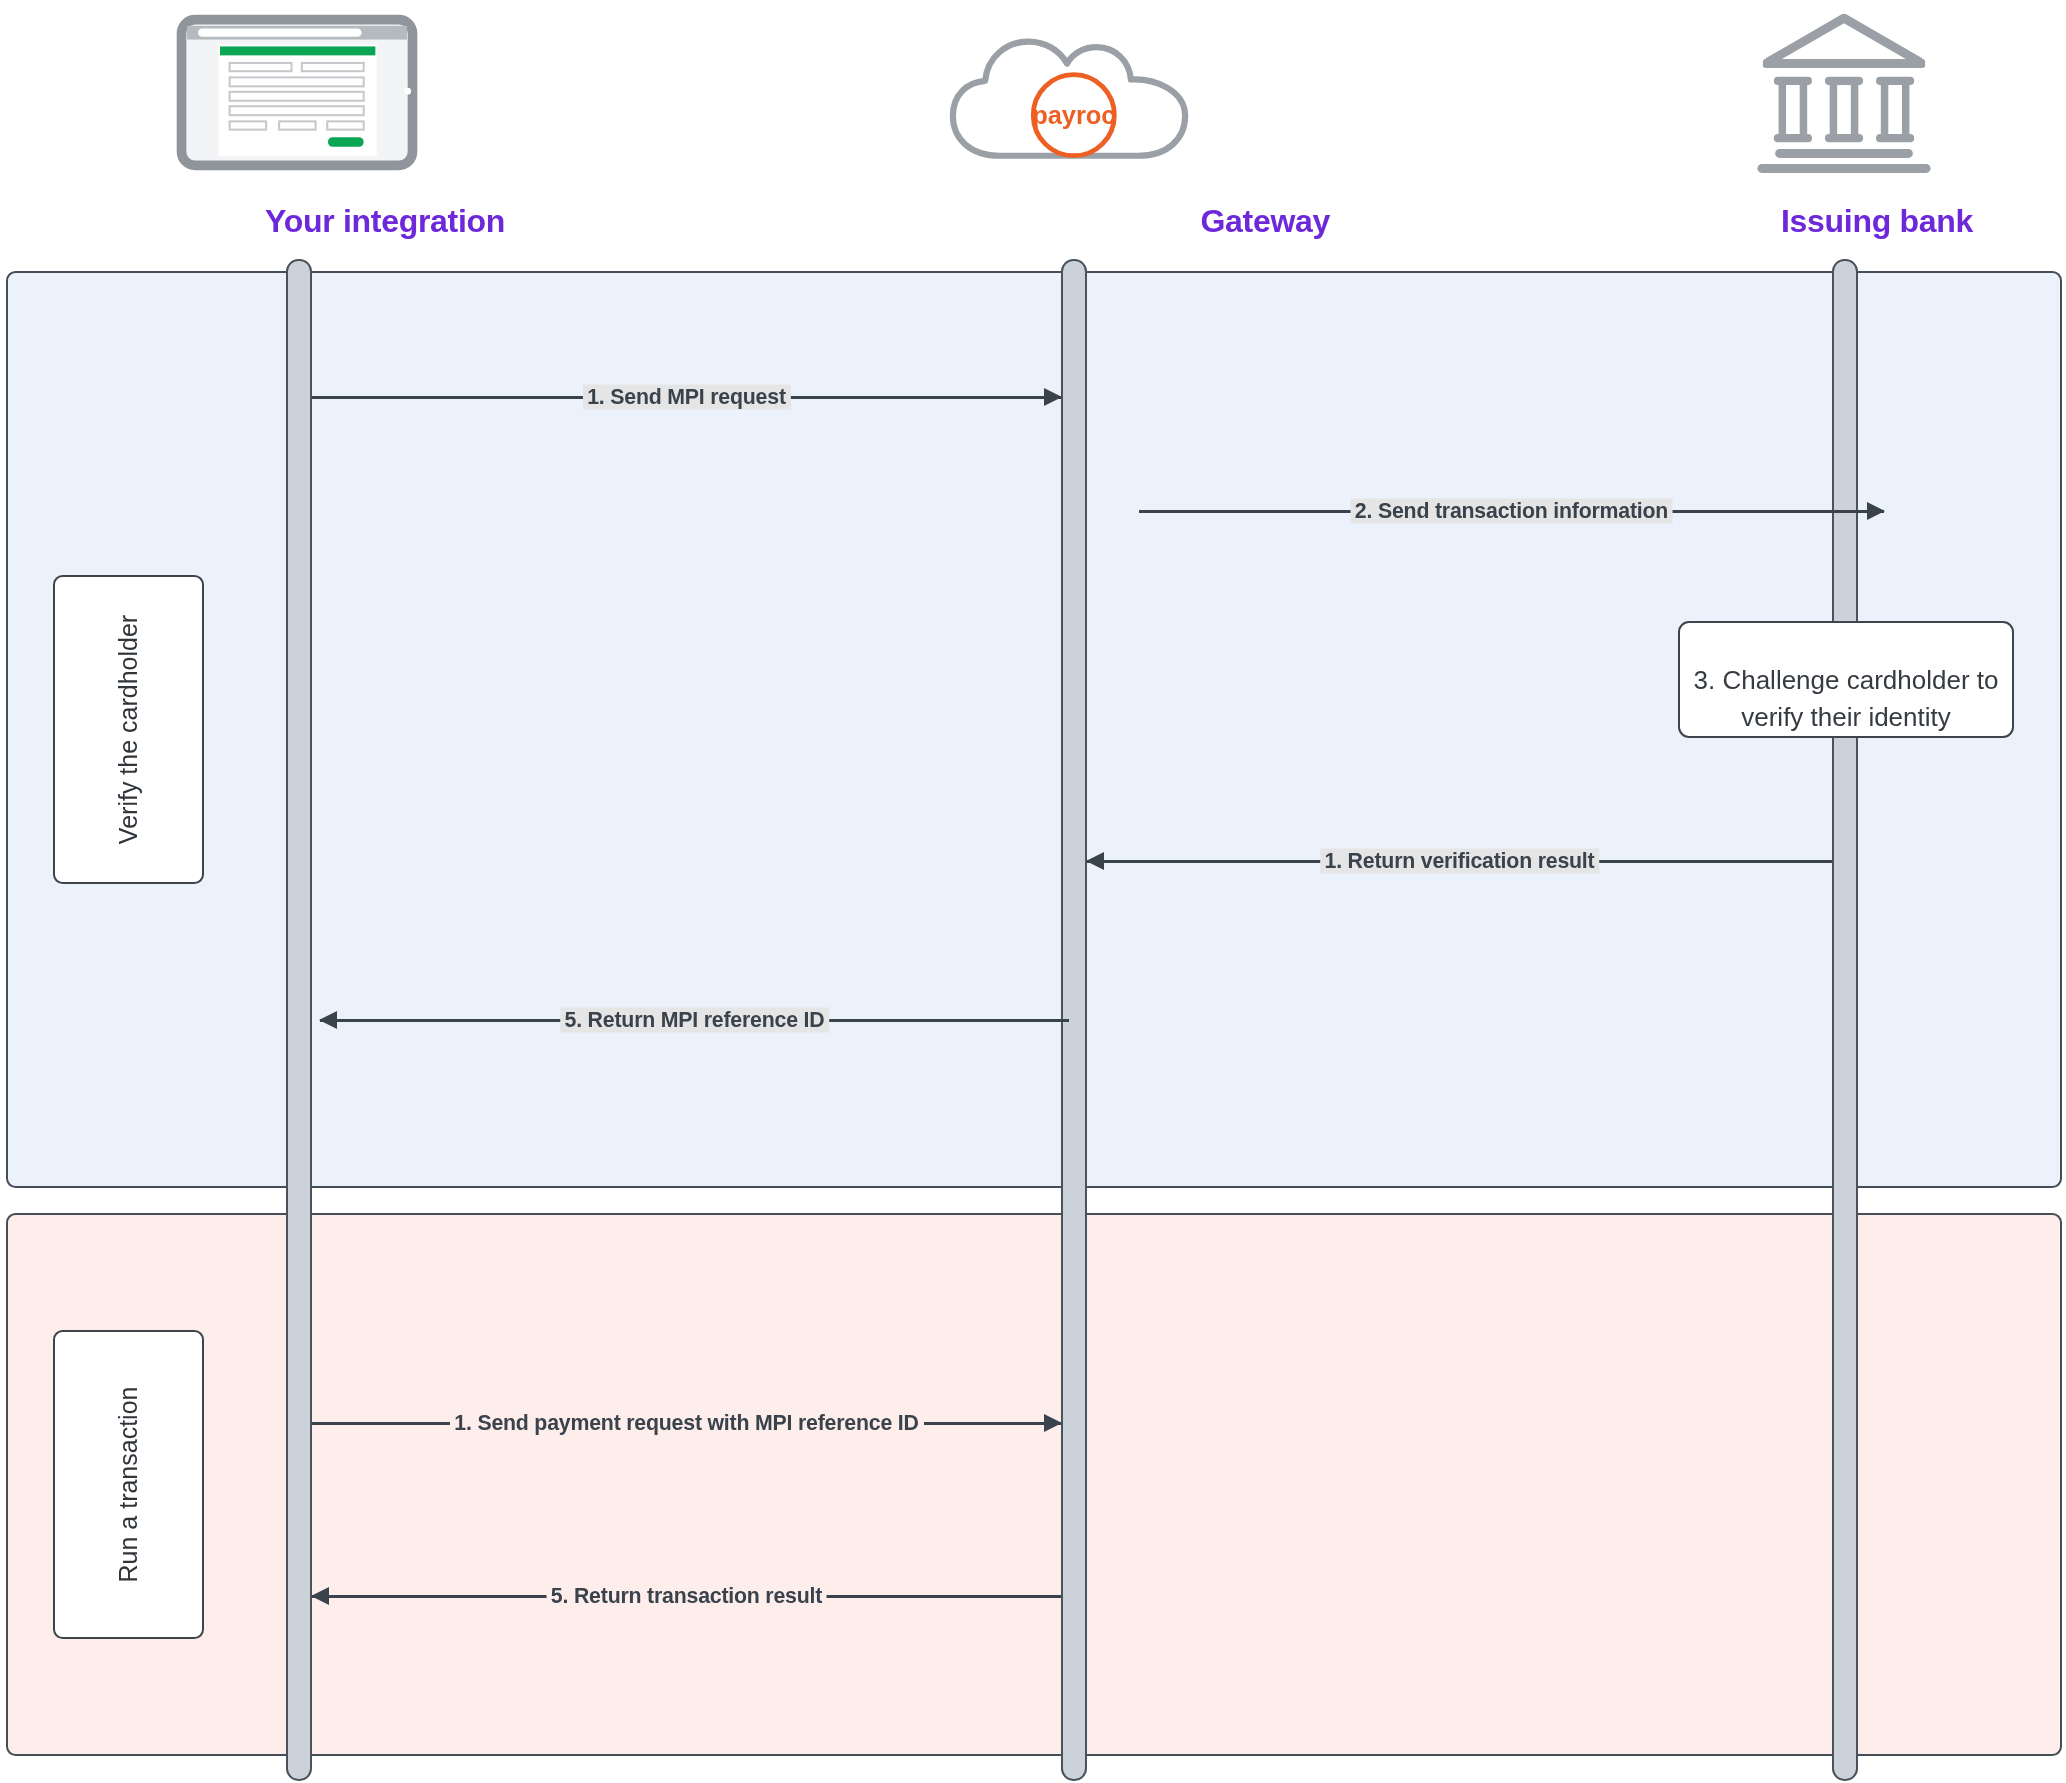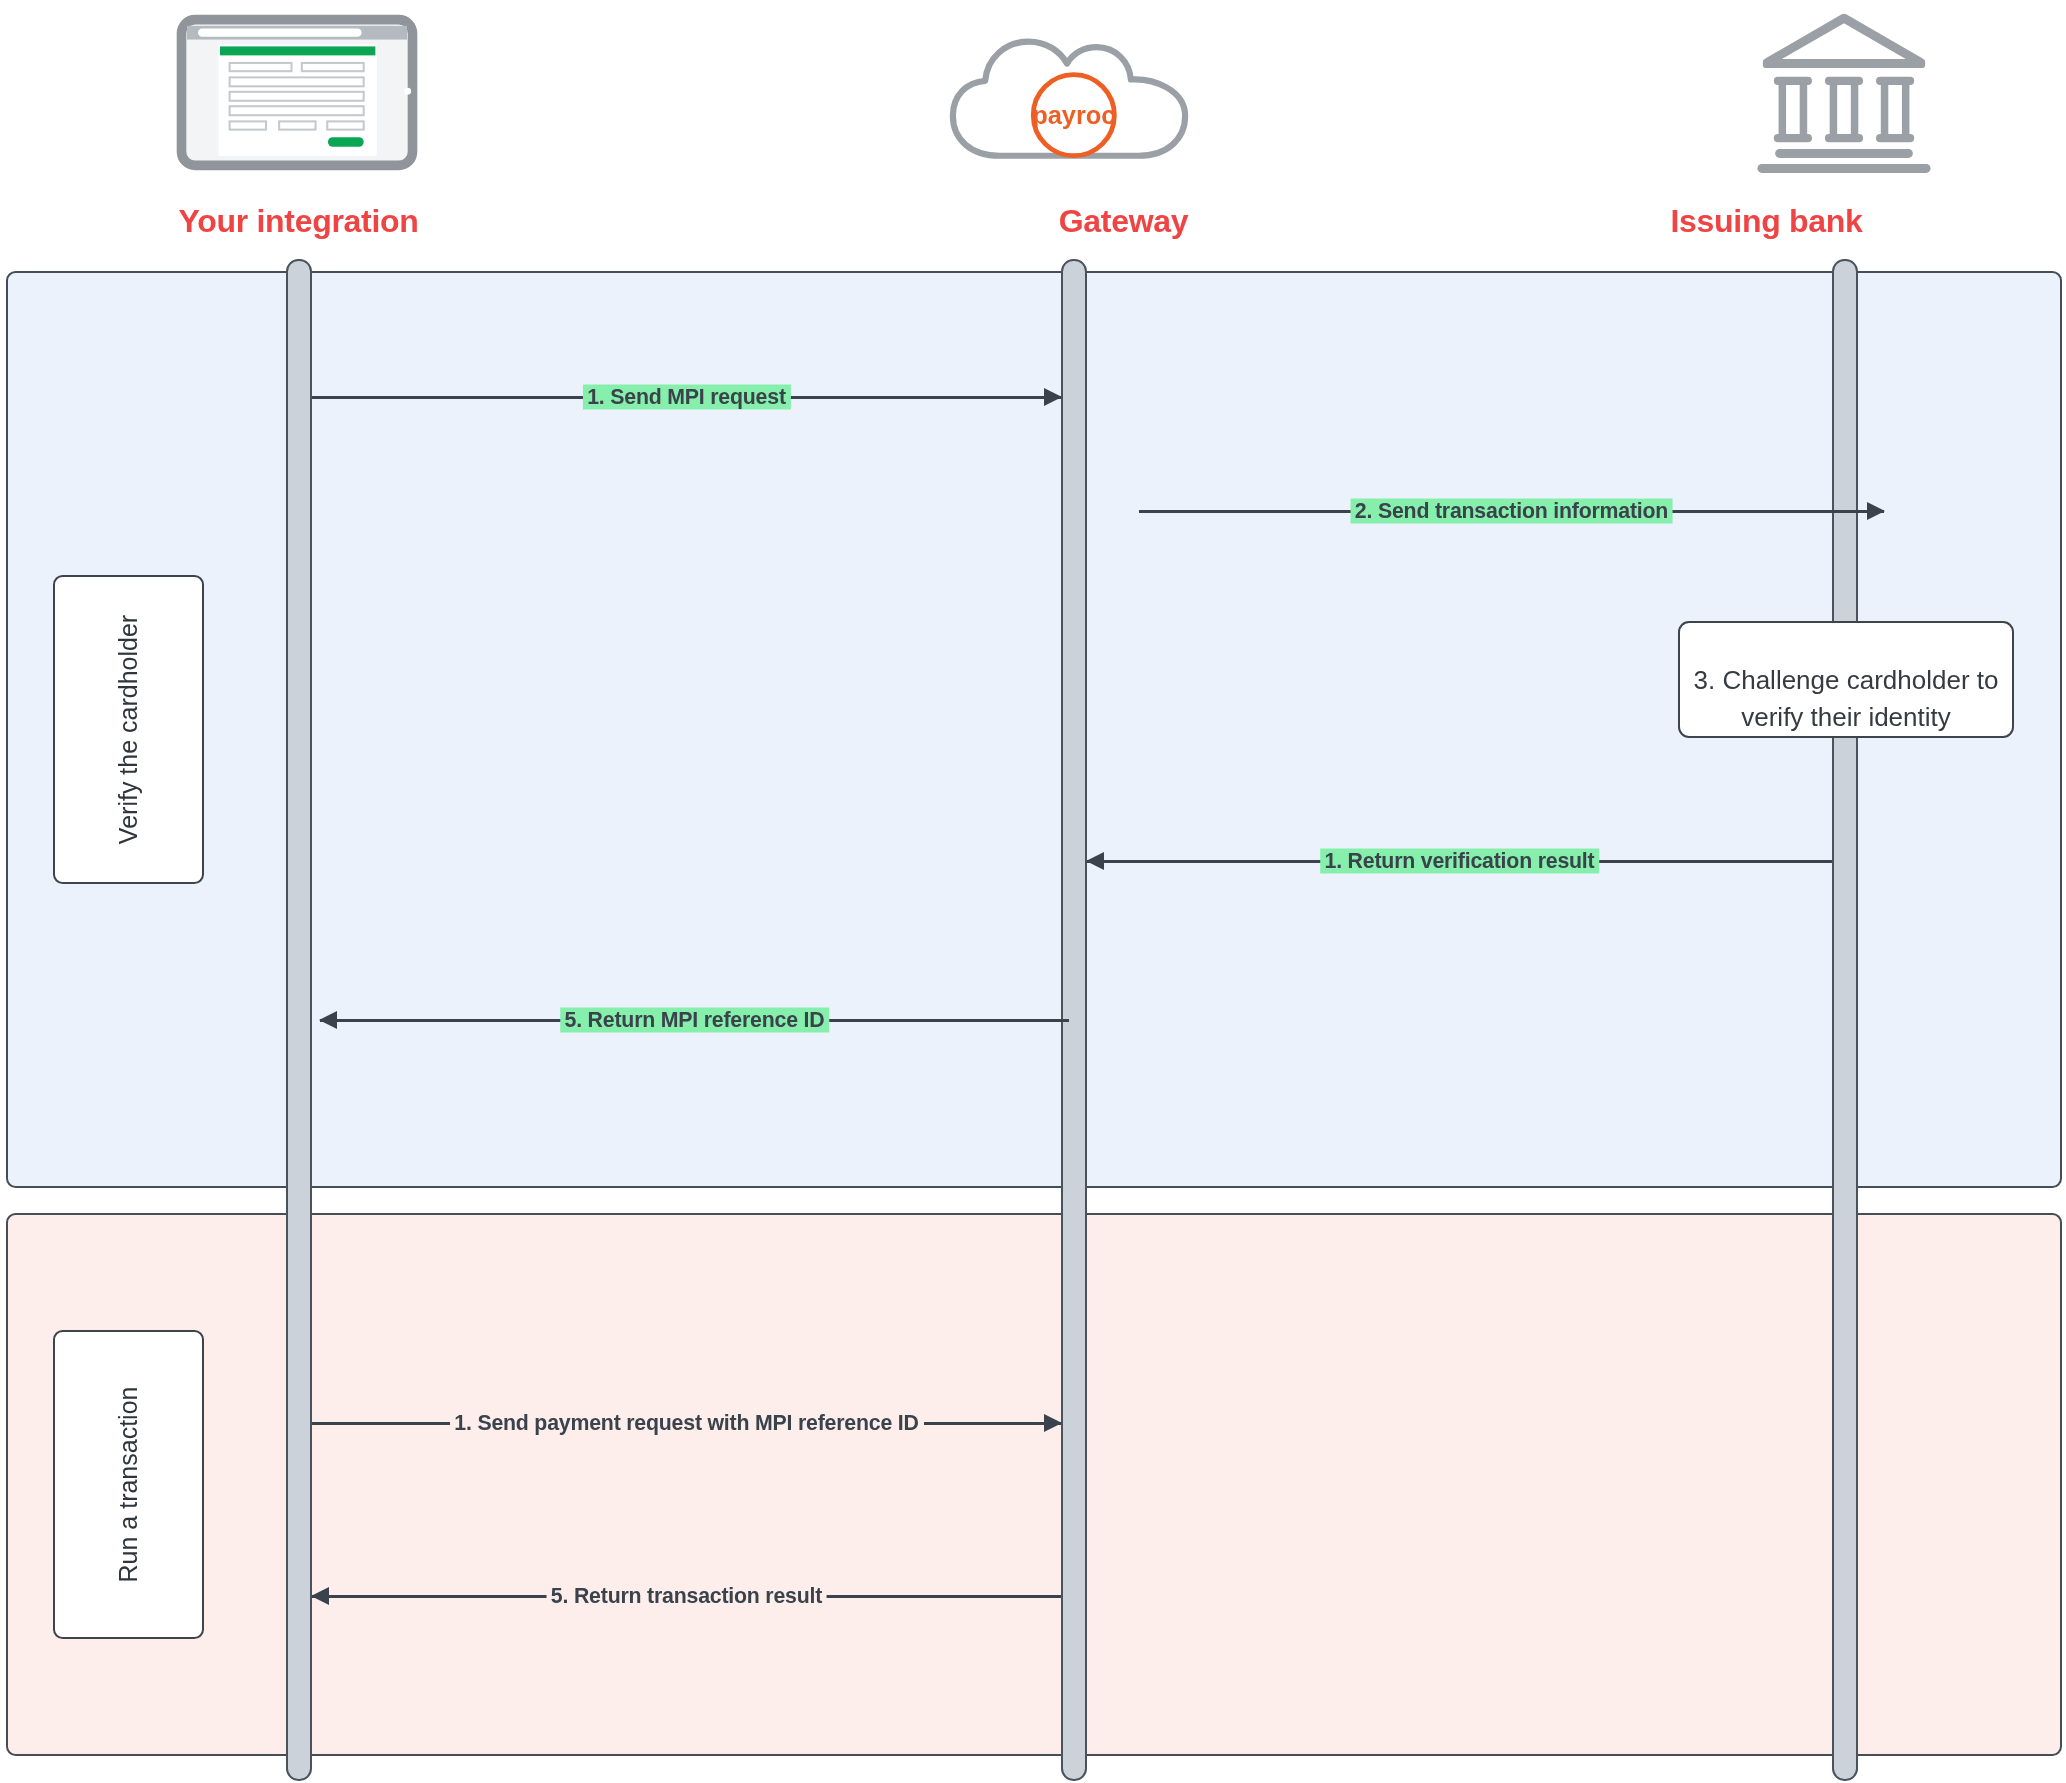--- a/index.html
+++ b/index.html
@@ -7,21 +7,21 @@
     position:relative;
     width:2066px;height:1783px;
     background:#ffffff;
     font-family:"Liberation Sans","DejaVu Sans",sans-serif;
     overflow:hidden;
   }
   
   .actor-icon{position:absolute;}
   .actor-label{
     position:absolute;top:201px;height:41px;width:413px;
-    text-align:center;font-size:32px;font-weight:700;color:#ef4444;
+    text-align:right;font-size:32px;font-weight:700;color:#6d28d9;
     line-height:41px;letter-spacing:-0.3px;
   }
   
   .phase{
     position:absolute;left:5.5px;width:2056px;
     border:2.1px solid #454d56;border-radius:9.6px;
     box-sizing:border-box;
   }
   .phase-blue{top:271px;height:917px;background:#ebf2fc;}
   .phase-pink{top:1213px;height:543px;background:#fdeeec;}
@@ -42,21 +42,21 @@
     transform:rotate(-90deg);white-space:nowrap;
     font-size:25px;color:#2f353b;
   }
   
   .msg{position:absolute;height:2.8px;background:#3a424c;}
   .msg-label{
     position:absolute;left:50%;top:50%;transform:translate(-50%,-50%);
     padding:0 4.8px;white-space:nowrap;
     font-size:21.3px;font-weight:700;color:#3a424c;letter-spacing:-0.2px;
   }
-  .on-blue .msg-label{background:#86efac;}
+  .on-blue .msg-label{background:#e5e5e5;}
   .on-pink .msg-label{background:#fdeeec;}
   .head{position:absolute;top:50%;transform:translateY(-50%);width:0;height:0;border-style:solid;}
   .head-right{right:-1.4px;border-width:9px 0 9px 18.6px;border-color:transparent transparent transparent #3a424c;}
   .head-left{left:-1.4px;border-width:9px 18.6px 9px 0;border-color:transparent #3a424c transparent transparent;}
   
   .note{
     position:absolute;left:1678px;top:621px;width:336px;height:117px;
     background:#ffffff;border:2.8px solid #3d444c;border-radius:11px;
     box-sizing:border-box;
     display:flex;align-items:flex-end;justify-content:center;text-align:center;

